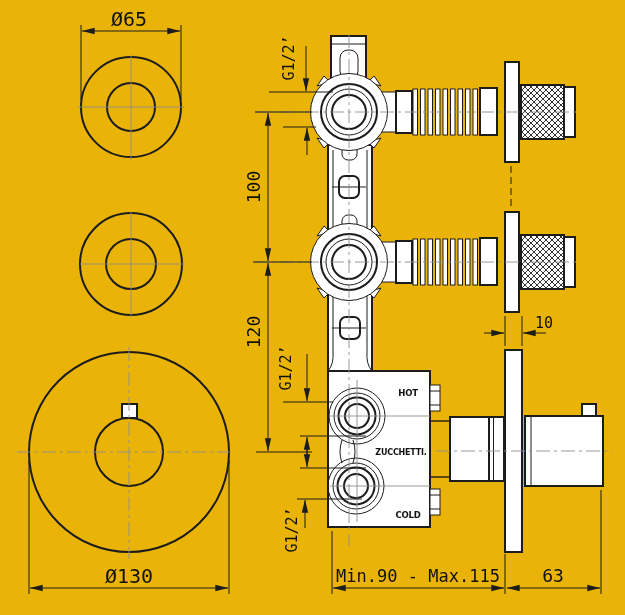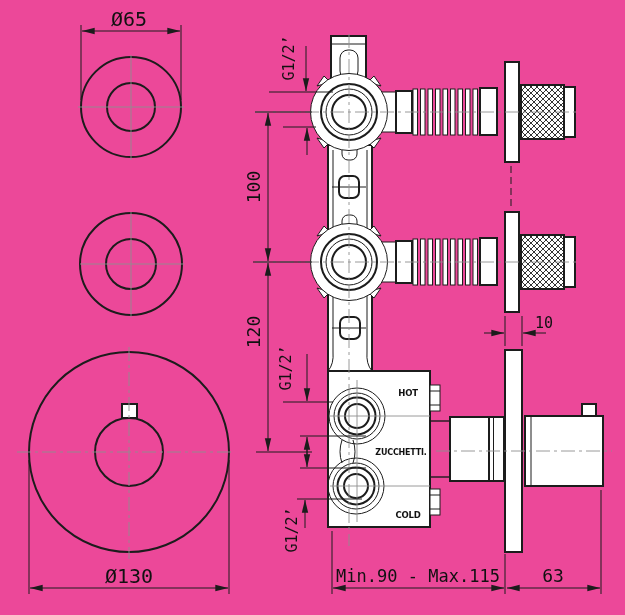--- a/index.html
+++ b/index.html
@@ -1,16 +1,16 @@
 <!DOCTYPE html>
 <html><head>
 <meta charset="utf-8">
 <style>
   html,body{margin:0;padding:0;background:#ffffff;}
-  #stage{position:relative;width:625px;height:615px;background:#ec4899;overflow:hidden;
+  #stage{position:relative;width:625px;height:615px;background:#eab308;overflow:hidden;
          font-family:"DejaVu Sans Mono", monospace;}
   svg{position:absolute;left:0;top:0;}
   .bold{stroke:#1c1c1c;stroke-width:2;fill:none;}
   .boldw{stroke:#1c1c1c;stroke-width:2;fill:#ffffff;}
   .med{stroke:#1c1c1c;stroke-width:1.4;fill:none;}
   .thin{stroke:#1c1c1c;stroke-width:1;fill:none;}
   .thinw{stroke:#1c1c1c;stroke-width:1;fill:#ffffff;}
   .cl{stroke:#8f8f8f;stroke-width:0.9;fill:none;}
   .cld{stroke:#8f8f8f;stroke-width:0.9;fill:none;stroke-dasharray:14 4 3 4;}
   .dim{stroke:#1c1c1c;stroke-width:1;fill:none;}

